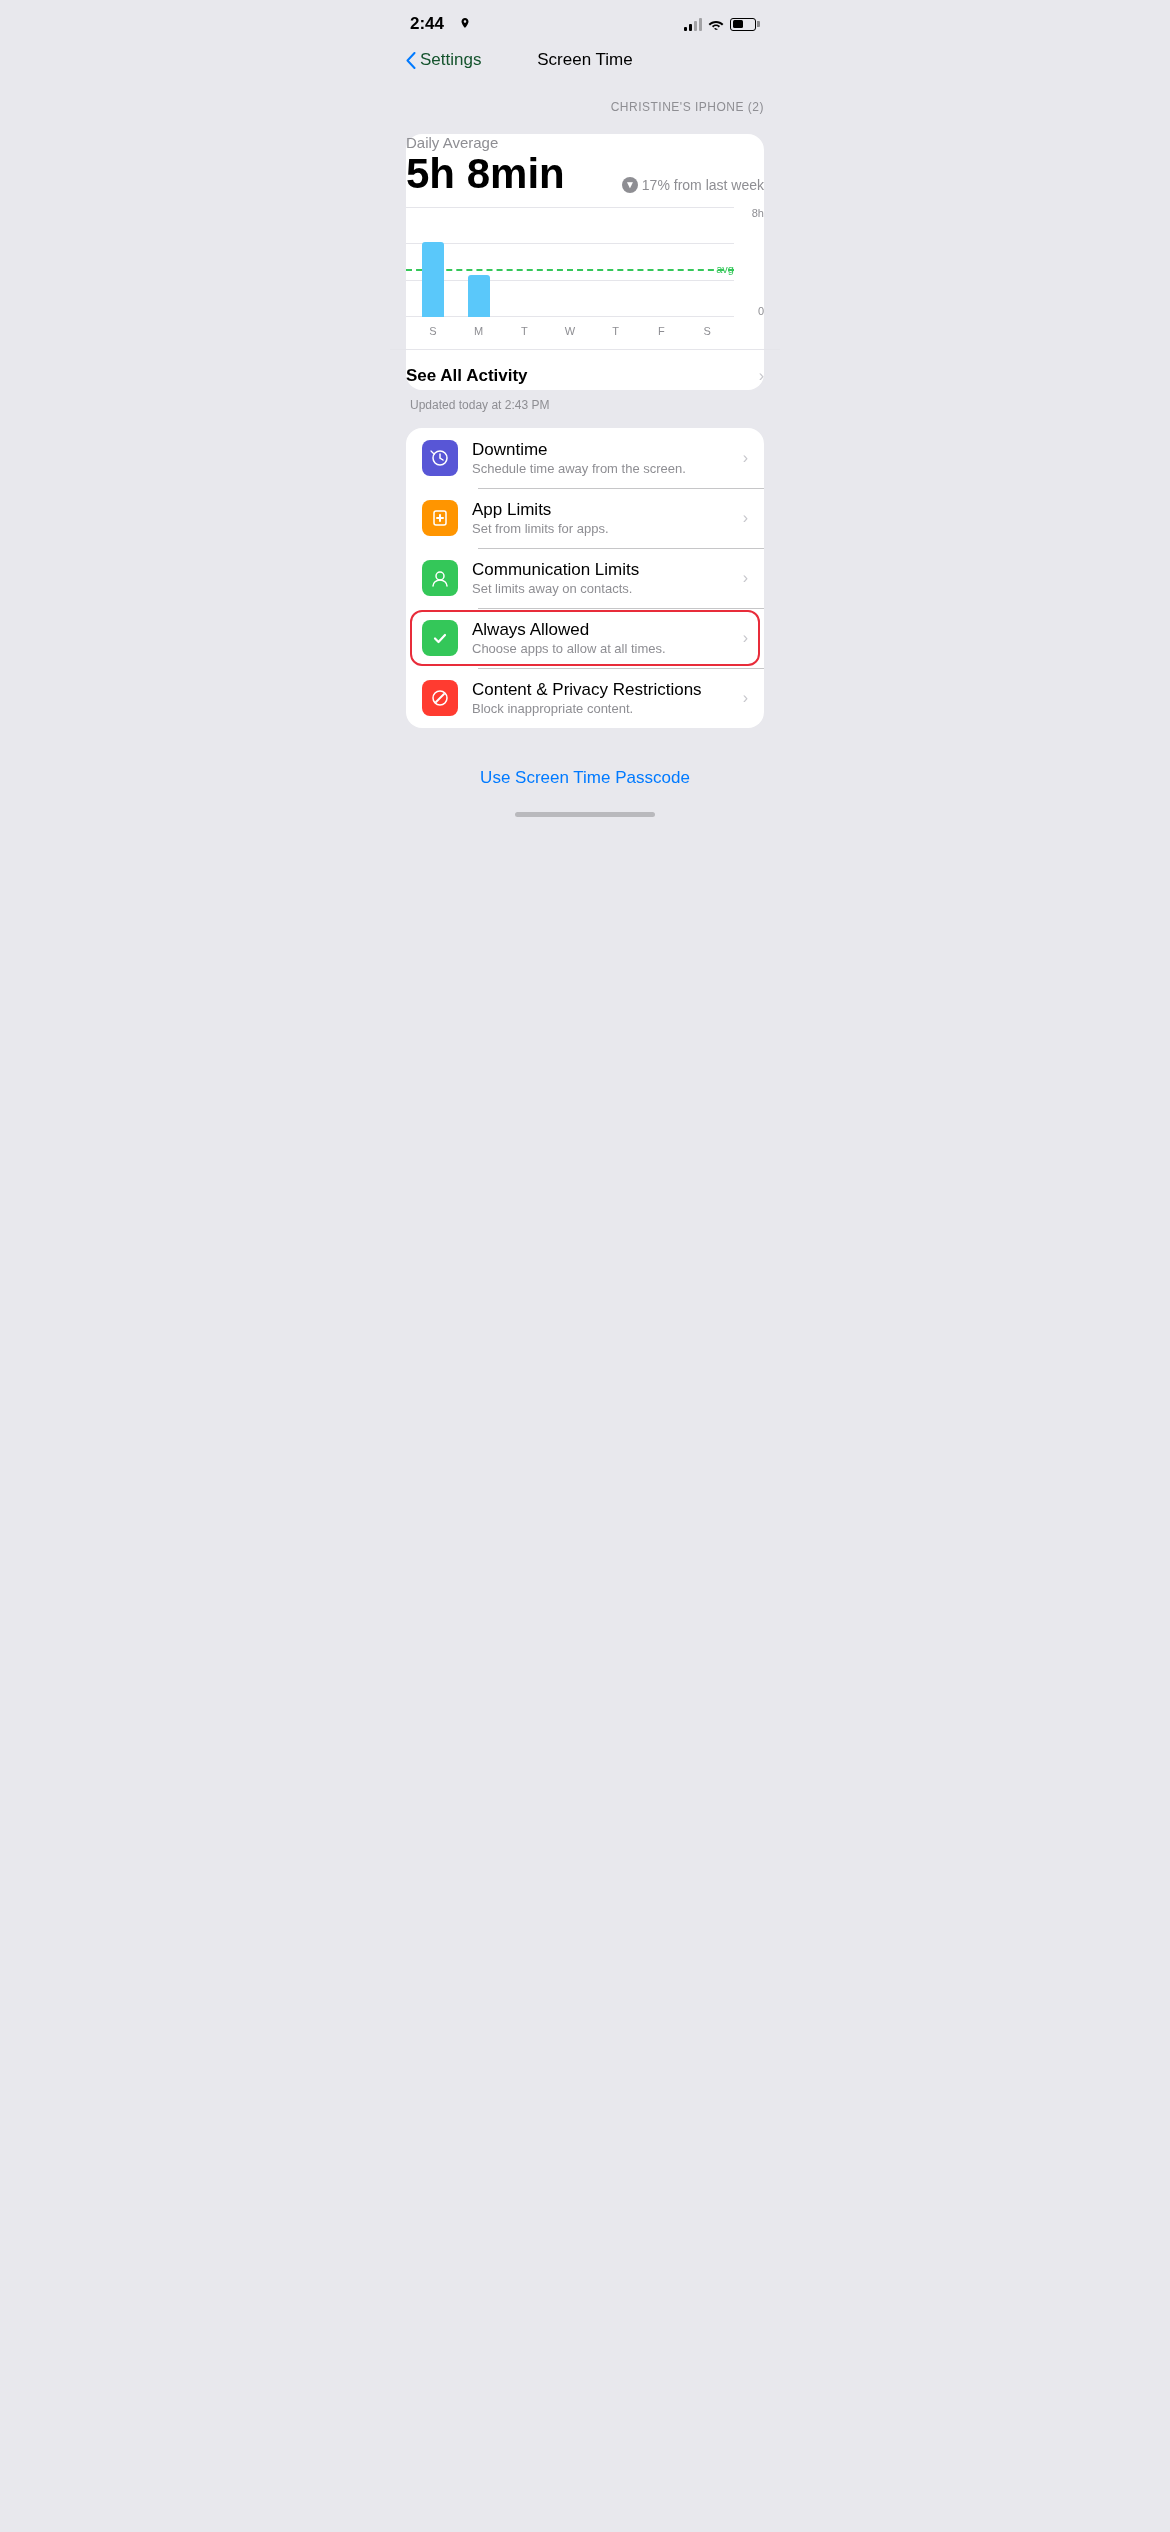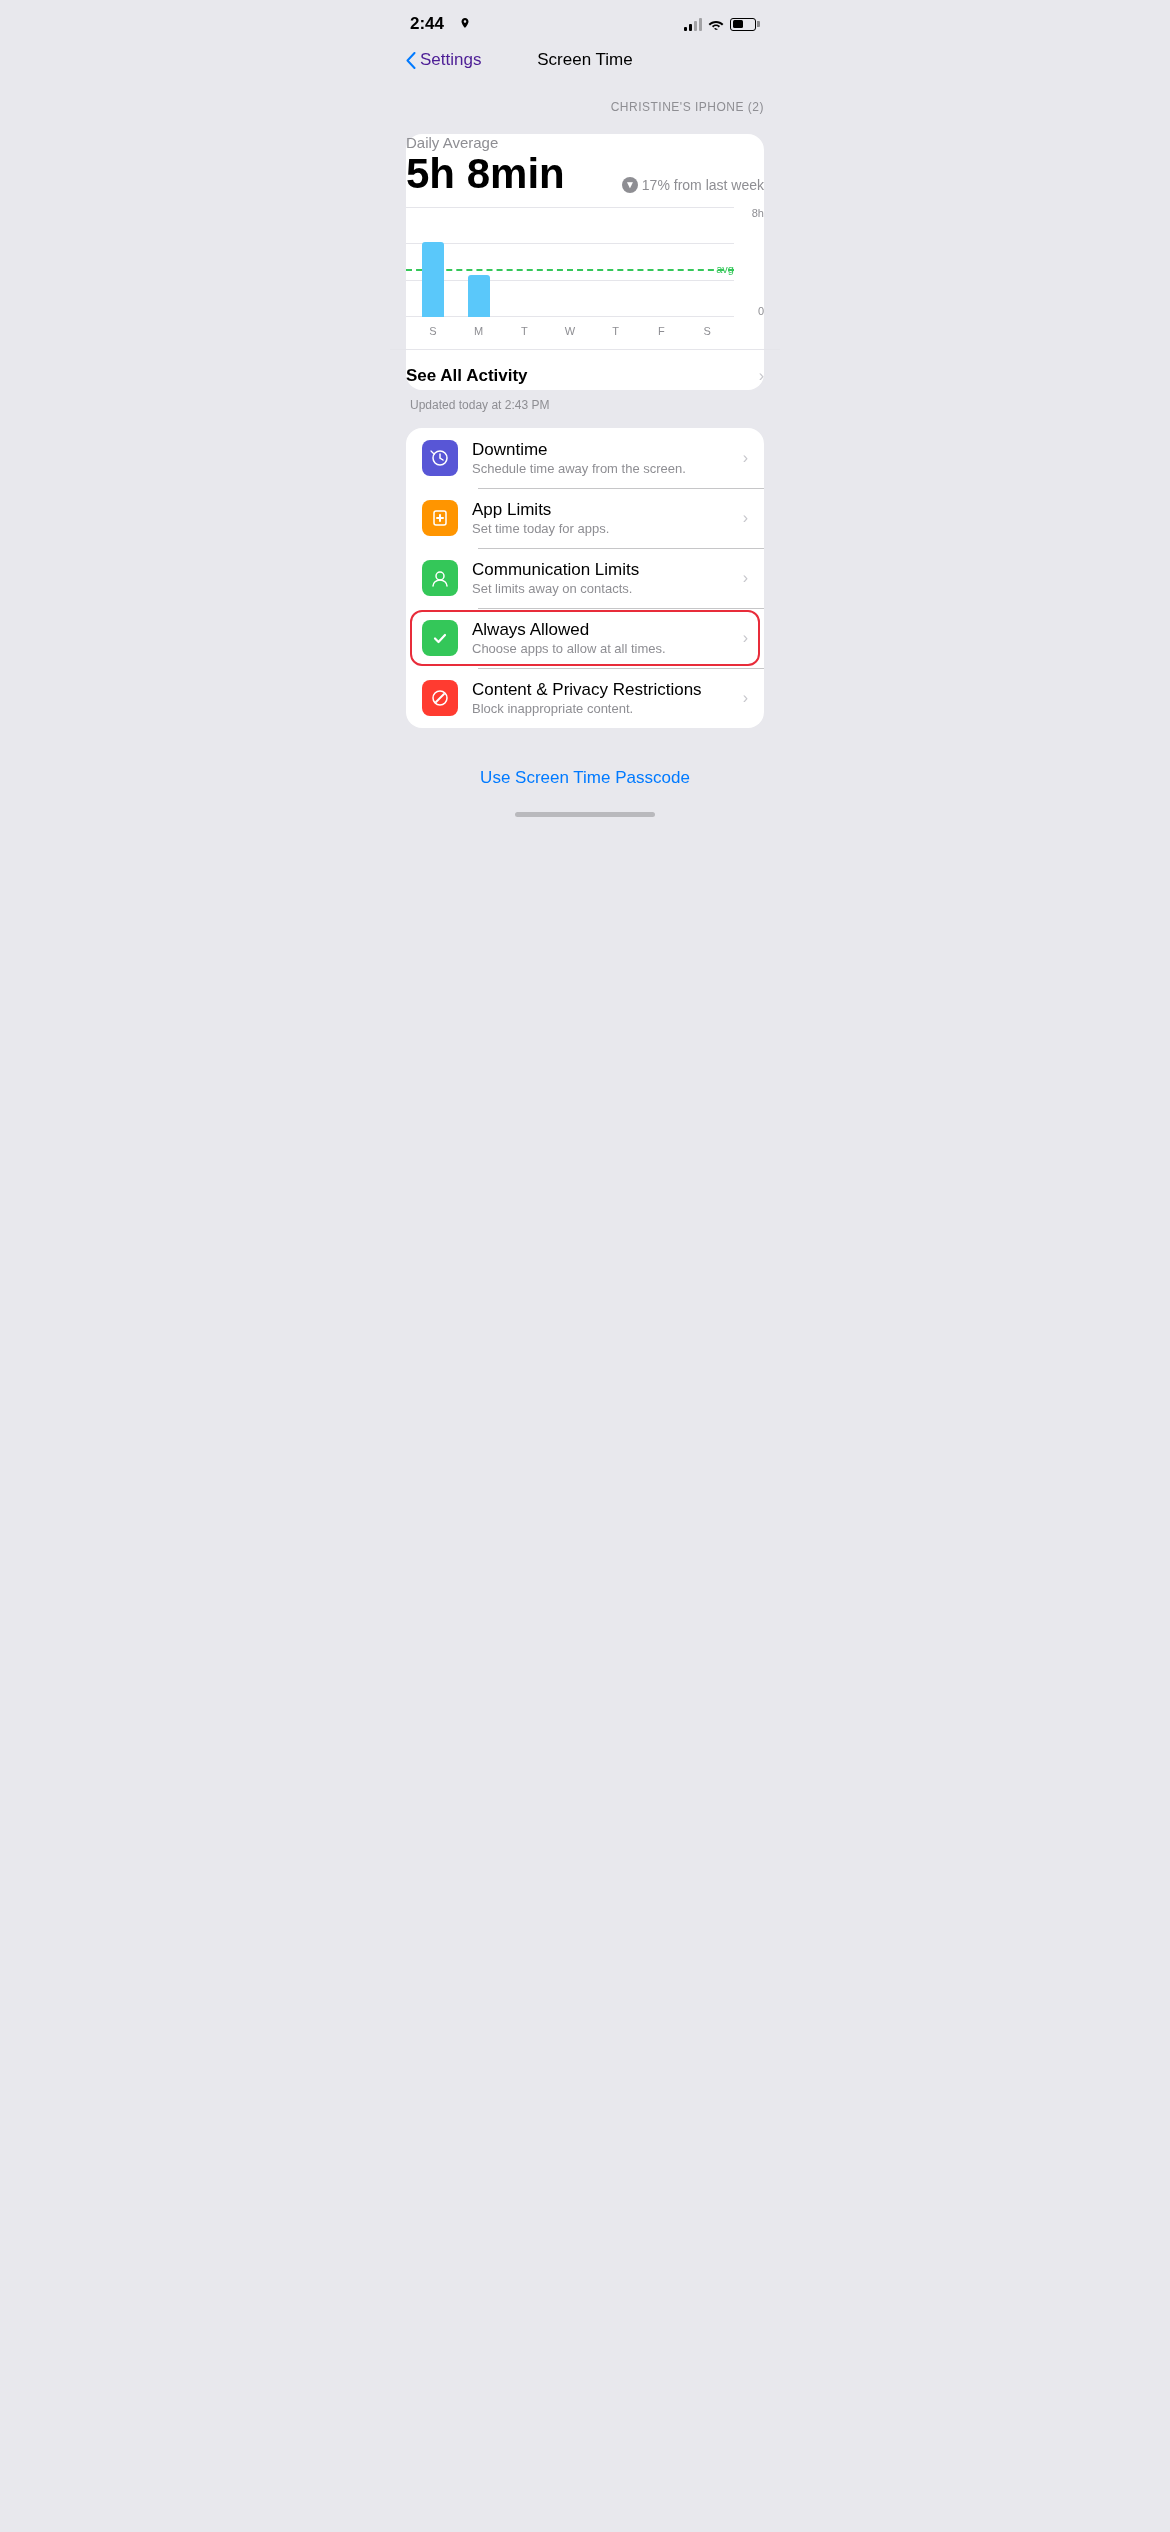--- a/index.html
+++ b/index.html
@@ -44,21 +44,21 @@
       display: flex;
       align-items: center;
       padding: 8px 16px 12px;
       background: #e8e8ed;
       position: relative;
     }
 
     .nav-back {
       display: flex;
       align-items: center;
-      color: #4c1d95;
+      color: #14532d;
       font-size: 17px;
       gap: 4px;
       cursor: pointer;
     }
 
     .nav-title {
       position: absolute;
       left: 50%;
       transform: translateX(-50%);
       font-size: 17px;
@@ -519,21 +519,21 @@
 
     <div class="settings-row">
       <div class="settings-icon" style="background:#ff9500;">
         <svg width="20" height="20" viewBox="0 0 20 20" fill="none">
           <rect x="4" y="3" width="12" height="14" rx="2" stroke="white" stroke-width="1.5"></rect>
           <path d="M10 7v6M7 10h6" stroke="white" stroke-width="2" stroke-linecap="round"></path>
         </svg>
       </div>
       <div class="settings-text">
         <div class="settings-title">App Limits</div>
-        <div class="settings-subtitle">Set time today for apps.</div>
+        <div class="settings-subtitle">Set from limits for apps.</div>
       </div>
       <span class="chevron">›</span>
     </div>
 
     <div class="settings-row">
       <div class="settings-icon" style="background:#34c759;">
         <svg width="20" height="20" viewBox="0 0 20 20" fill="none">
           <circle cx="10" cy="8" r="4" stroke="white" stroke-width="1.5"></circle>
           <path d="M3 18c0-3.31 3.13-6 7-6s7 2.69 7 6" stroke="white" stroke-width="1.5" stroke-linecap="round"></path>
         </svg>

